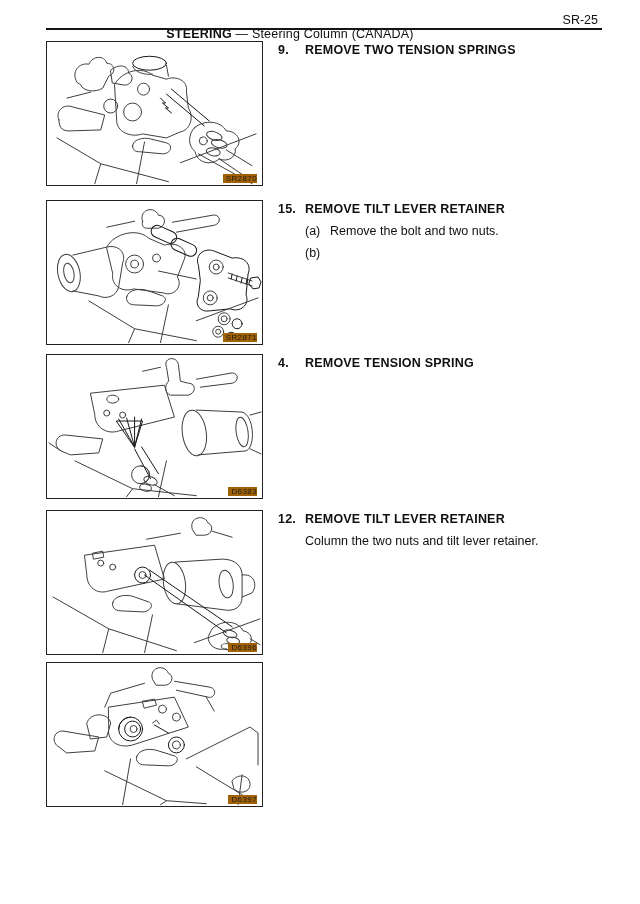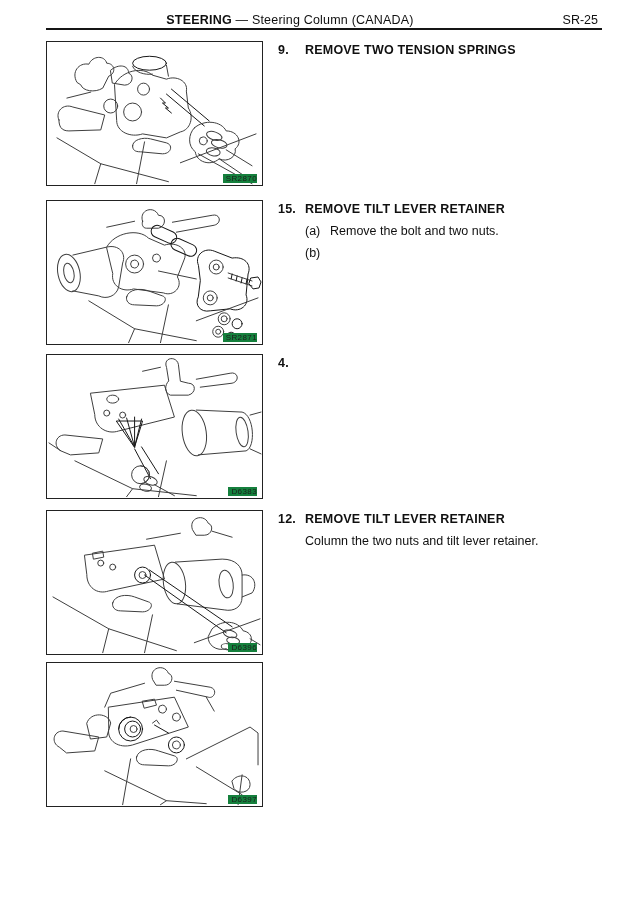--- a/index.html
+++ b/index.html
@@ -9,21 +9,21 @@
     width: 640px;
     height: 904px;
     background: #ffffff;
     font-family: "Liberation Sans", sans-serif;
     color: #101010;
     overflow: hidden;
   }
   
   .hdr-title {
     position: absolute;
-    top: 13px; left: 0; right: 60px;
+    top: 27px; left: 0; right: 60px;
     text-align: center;
     font-size: 12.5px;
     letter-spacing: 0.2px;
     white-space: nowrap;
   }
   .hdr-sec { font-weight: bold; }
   .hdr-page {
     position: absolute;
     top: 13px; right: 42px;
     font-size: 12.5px;
@@ -44,21 +44,21 @@
     border: 1.5px solid #222;
     background: #fff;
   }
   .figbox svg { position: absolute; left: 0; top: 0; width: 100%; height: 100%; }
   .figcode {
     position: absolute;
     right: 5px; bottom: 2px;
     font-size: 8px;
     letter-spacing: 0.4px;
     color: #1c1c1c;
-    background: #15803d;
+    background: #a16207;
     padding-left: 3px;
   }
   .instr {
     position: absolute;
     left: 278px; top: -2px;
     width: 330px;
     font-size: 12.5px;
     line-height: 22px;
     white-space: nowrap;
   }
@@ -228,20 +228,21 @@
         <path d="M2,88 L14,96"></path>
         <path d="M28,106 L86,134 L150,141"></path>
         <path d="M86,134 L80,142"></path>
         <path d="M120,106 L112,142"></path>
       </svg>
       <figcaption class="figcode">D6383</figcaption>
     </figure>
     <div class="instr">
       <div class="instr-head">
         <span class="num">4.</span>
+        <span class="title">REMOVE TENSION SPRING</span>
       </div>
     </div>
   </div>
 
   <div class="row" style="top:510px">
     <figure class="figbox">
       <svg viewBox="0 0 216 143" class="art">
         <defs>
             <pattern id="h4" width="4" height="4" patternUnits="userSpaceOnUse" patternTransform="rotate(45)">
               <line x1="0" y1="0" x2="0" y2="4" stroke="#2a2a2a" stroke-width="1.2"></line>

